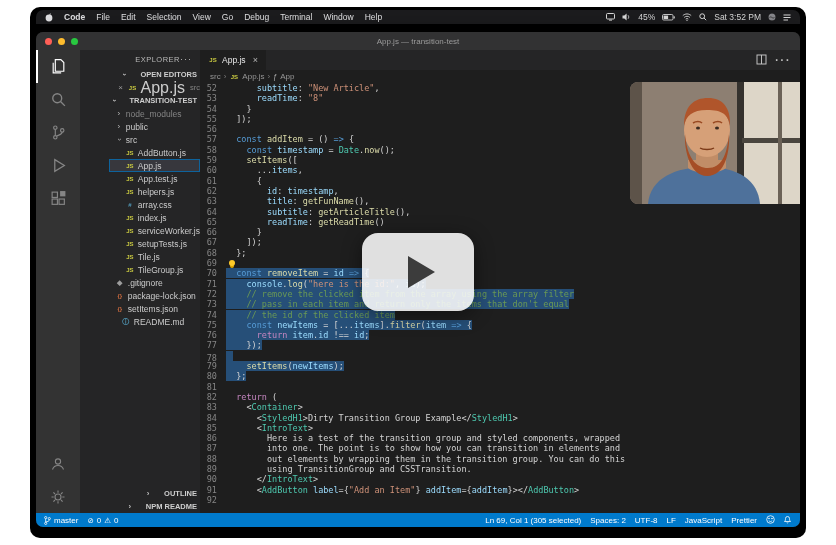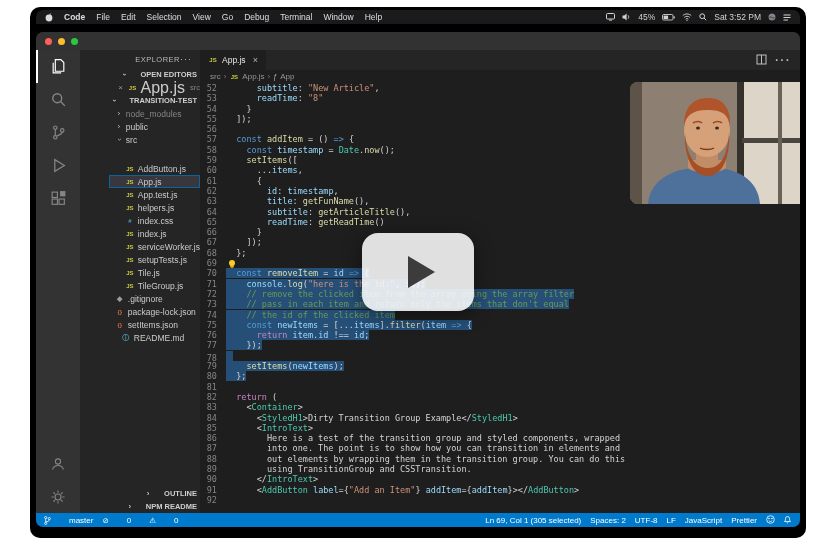--- a/index.html
+++ b/index.html
@@ -82,21 +82,21 @@
   .tk-k{color:#569cd6;}.tk-m{color:#c586c0;}.tk-f{color:#dcdcaa;}.tk-v{color:#9cdcfe;}
   .tk-s{color:#ce9178;}.tk-c{color:#6a9955;}.tk-p{color:#d4d4d4;}.tk-t{color:#4ec9b0;}
 
   
   .webcam{position:absolute;top:32px;right:0;width:170px;height:122px;
     border-radius:8px 0 0 8px;overflow:hidden;z-index:5;}
 
   
   .statusbar{position:absolute;left:0;right:0;bottom:0;height:14px;background:#007acc;
     color:#ffffff;display:flex;align-items:center;font-size:8px;padding:0 8px;gap:9px;white-space:nowrap;}
-  .sb-item{display:flex;align-items:center;gap:18px;}
+  .sb-item{display:flex;align-items:center;gap:3px;}
   .sb-right{margin-left:auto;display:flex;align-items:center;gap:9px;}
   .sb-glyph{font-size:7.5px;}
 
   
   .play{position:absolute;left:332px;top:226px;width:112px;height:78px;
     background:rgba(252,252,252,.88);border-radius:16px;display:flex;align-items:center;
     justify-content:center;box-shadow:0 4px 20px rgba(0,0,0,.45);z-index:20;cursor:pointer;}
   .play-tri{width:0;height:0;border-left:27px solid #3c3c3c;
     border-top:16px solid transparent;border-bottom:16px solid transparent;margin-left:7px;}
 </style>
@@ -173,20 +173,21 @@
     </div>
   </div>
 
   <div class="window">
     <div class="titlebar">
       <div class="lights">
         <span class="light l-red"></span>
         <span class="light l-yellow"></span>
         <span class="light l-green"></span>
       </div>
+      <div class="title-text">App.js — transition-test</div>
     </div>
 
     <div class="win-body">
 
       <div class="activity">
         <div class="act-icon active">
           <svg width="17" height="17" viewBox="0 0 16 16">
               <path d="M5 1.5h5.2L13 4.3v8.2H5z" fill="none" stroke="#ffffff" stroke-width="1.1"></path>
               <path d="M3 4.5v9.5h7.5" fill="none" stroke="#ffffff" stroke-width="1.1"></path>
             </svg>
@@ -258,39 +259,39 @@
               <span class="label">node_modules</span>
             </div>
             <div class="tree-item" style="padding-left: 6px;">
               <span class="chev">›</span>
               <span class="label">public</span>
             </div>
             <div class="tree-item" style="padding-left: 6px;">
               <span class="chev open">›</span>
               <span class="label">src</span>
             </div>
-            <div class="tree-item" style="padding-left: 16px; margin-top: 16px;">
+            <div class="tree-item" style="padding-left: 16px;">
               <span class="fi fi-js">JS</span>
               <span class="label">AddButton.js</span>
             </div>
             <div class="tree-item active" style="padding-left: 16px;">
               <span class="fi fi-js">JS</span>
               <span class="label">App.js</span>
             </div>
             <div class="tree-item" style="padding-left: 16px;">
               <span class="fi fi-js">JS</span>
               <span class="label">App.test.js</span>
             </div>
             <div class="tree-item" style="padding-left: 16px;">
               <span class="fi fi-js">JS</span>
               <span class="label">helpers.js</span>
             </div>
             <div class="tree-item" style="padding-left: 16px;">
               <span class="fi fi-css">#</span>
-              <span class="label">index.css</span>
+              <span class="label">array.css</span>
             </div>
             <div class="tree-item" style="padding-left: 16px;">
               <span class="fi fi-js">JS</span>
               <span class="label">index.js</span>
             </div>
             <div class="tree-item" style="padding-left: 16px;">
               <span class="fi fi-js">JS</span>
               <span class="label">serviceWorker.js</span>
             </div>
             <div class="tree-item" style="padding-left: 16px;">

